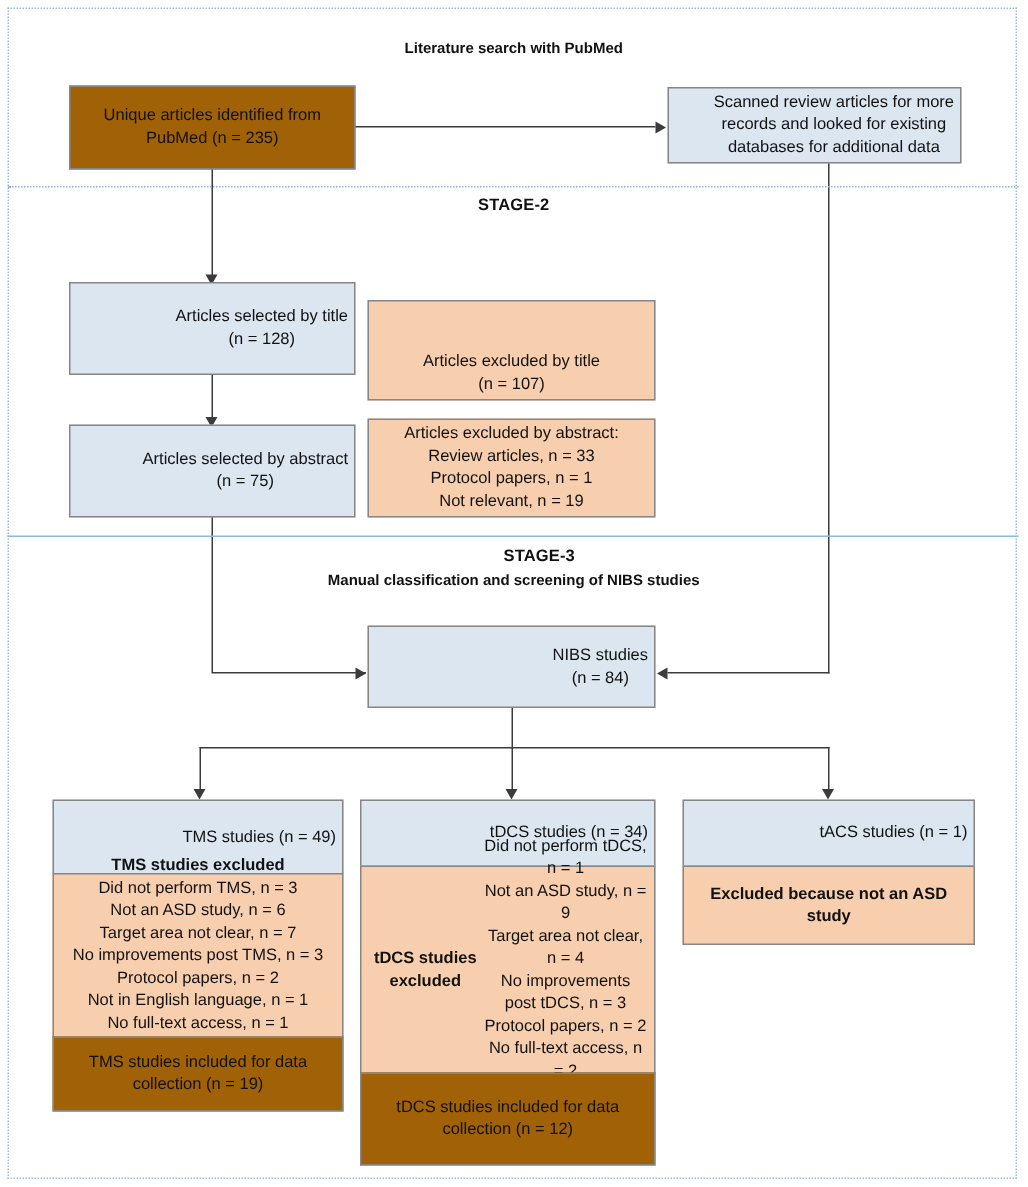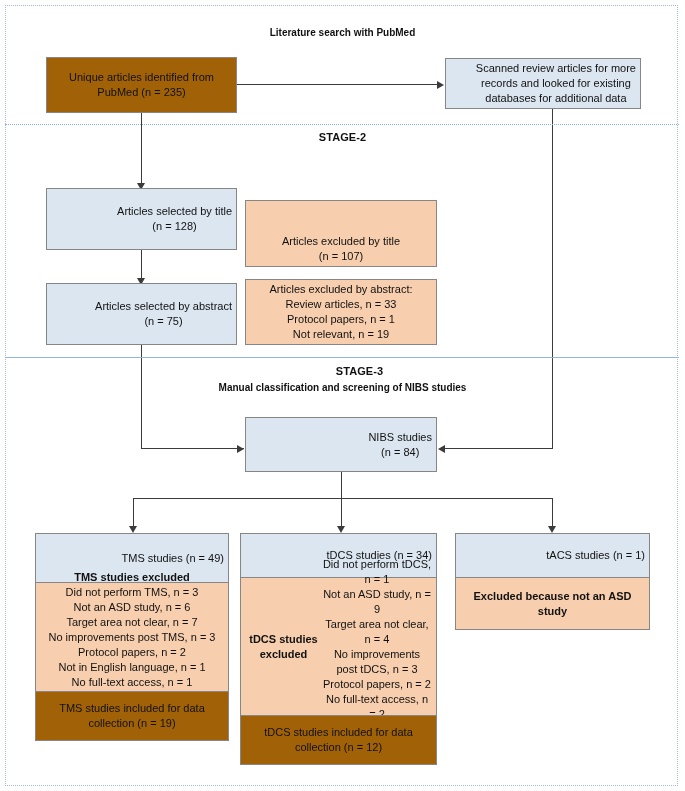--- a/index.html
+++ b/index.html
@@ -220,21 +220,21 @@
     <div class="box orange" style="height:139px; flex-direction:row; margin-top:-1px;">
       <span class="bx-head">tDCS studies excluded</span>
       <span class="bx-text">Did not perform tDCS, n = 1
 Not an ASD study, n = 9
 Target area not clear, n = 4
 No improvements post tDCS, n = 3
 Protocol papers, n = 2
 No full-text access, n = 2
 Not relevant, n = 1</span>
     </div>
-    <div class="box green" style="height:50px; margin-top:-1px;">
+    <div class="box green" style="height:62px; margin-top:-1px;">
       <span class="bx-text">tDCS studies included for data
 collection (n = 12)</span>
     </div>
   </div>
 
   <div class="col-stack" style="left:455px; top:533px; width:195px;">
     <div class="box blue" style="height:45px;">
       <span class="bx-text">tACS studies (n = 1)</span>
     </div>
     <div class="box orange bold-box" style="height:53px; margin-top:-1px;">

